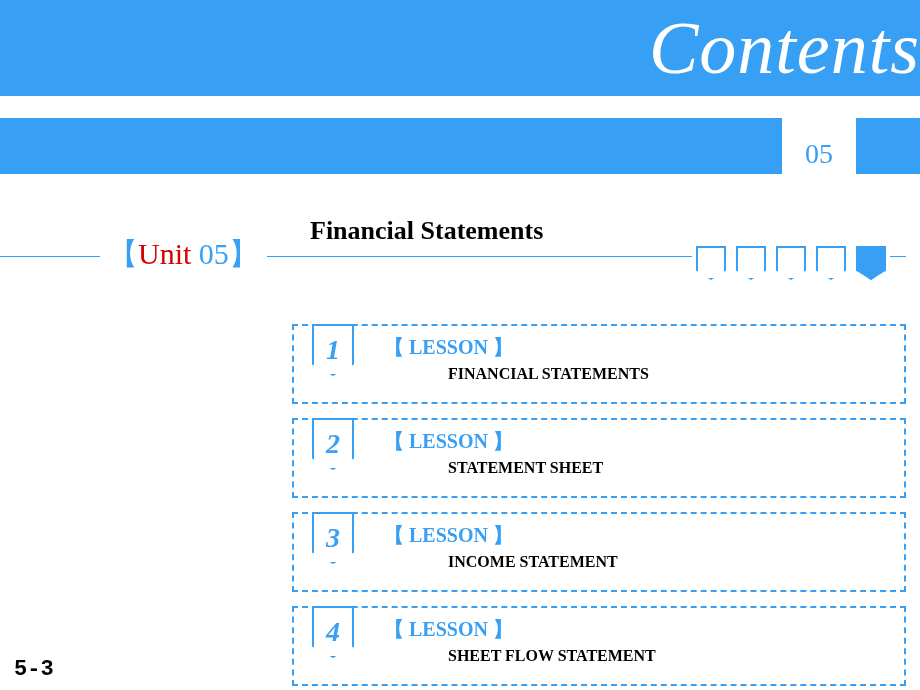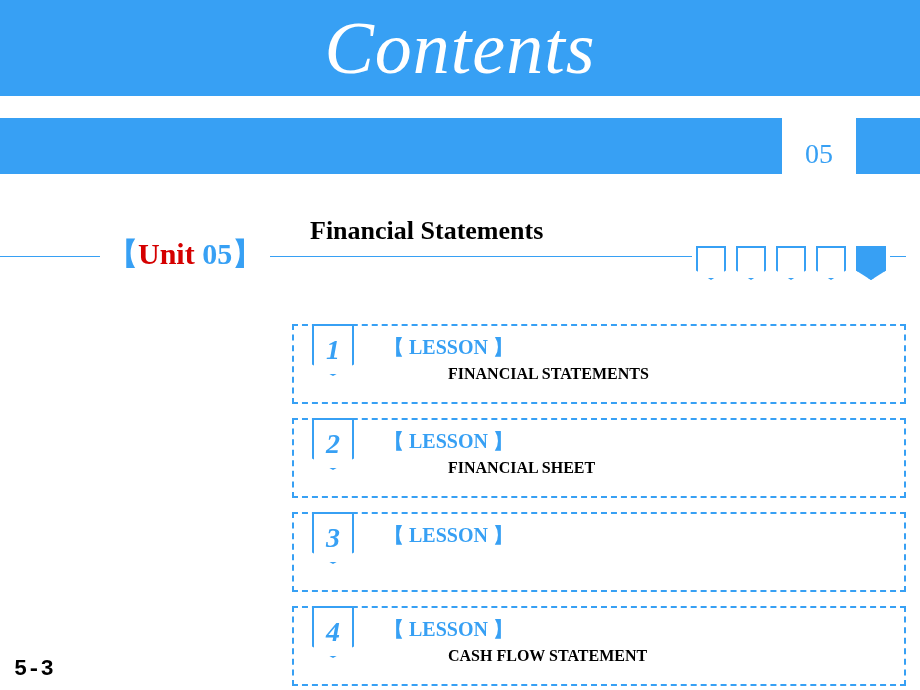--- a/index.html
+++ b/index.html
@@ -1,34 +1,34 @@
 <!DOCTYPE html>
 <html><head>
   <meta charset="utf-8">
   <style>
     * { margin: 0; padding: 0; box-sizing: border-box; }
     body { width: 920px; height: 690px; font-family: Georgia, serif; background: #fff; position: relative; overflow: hidden; }
     
-    .top-band { height: 96px; background: #37a0f4; text-align: center; }
+    .top-band { height: 96px; background: #37a0f4; text-align: right; }
     .title { font-style: italic; font-size: 74px; color: #fff; letter-spacing: 1px; line-height: 96px; font-family: Georgia, serif; }
     
     .mid-band { height: 56px; background: #37a0f4; margin-top: 22px; position: relative; }
     .pentagon-big {
       position: absolute; right: 64px; top: -16px; width: 74px; height: 74px;
       background: #fff; 
       clip-path: polygon(50% 0, 100% 20%, 100% 100%, 0 100%, 0 20%);
       display: flex; align-items: flex-end; justify-content: center; padding-bottom: 6px;
     }
     .pentagon-big span { color: #37a0f4; font-size: 28px; }
     
     .section-row { position: relative; height: 80px; margin-top: 50px; }
     .line-full { position: absolute; left: 0; right: 14px; top: 32px; height: 1px; background: #37a0f4; }
     .unit-label {
       position: absolute; left: 100px; top: 10px; background: #fff; padding: 0 8px;
-      font-size: 30px; font-weight: bold; font-family: Georgia, serif;
+      font-size: 30px; font-weight: normal; font-family: Georgia, serif;
     }
     .unit-bracket { color: #37a0f4; }
     .unit-word { color: #d50000; }
     .unit-num { color: #37a0f4; }
     .section-title {
       position: absolute; left: 310px; top: -8px; background: #fff; padding: 0 8px 6px 0;
       font-size: 26px; font-weight: bold; font-family: Georgia, serif;
     }
     .shields {
       position: absolute; right: 30px; top: 22px; display: flex; gap: 10px; background: #fff; padding: 0 4px;
@@ -90,30 +90,31 @@
         <span>1</span>
       </div>
     <div class="lesson-label">【 LESSON 】</div>
     <div class="lesson-desc">FINANCIAL STATEMENTS</div>
   </div>
   <div class="lesson">
     <div class="num-box">
         <span>2</span>
       </div>
     <div class="lesson-label">【 LESSON 】</div>
-    <div class="lesson-desc">FINANCIAL SHEET</div>
+    <div class="lesson-desc">STATEMENT SHEET</div>
   </div>
   <div class="lesson">
     <div class="num-box">
         <span>3</span>
       </div>
     <div class="lesson-label">【 LESSON 】</div>
+    <div class="lesson-desc">INCOME STATEMENT</div>
   </div>
   <div class="lesson">
     <div class="num-box">
         <span>4</span>
       </div>
     <div class="lesson-label">【 LESSON 】</div>
-    <div class="lesson-desc">CASH FLOW STATEMENT</div>
+    <div class="lesson-desc">SHEET FLOW STATEMENT</div>
   </div>
 </div>
 
 <div class="page-num">5-3</div>
 
 </body></html>

